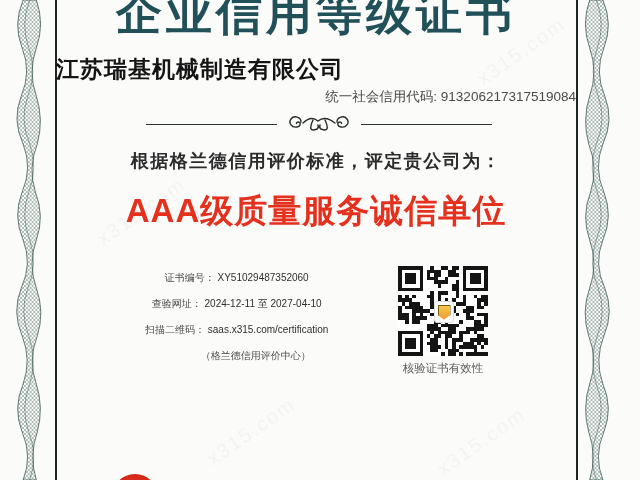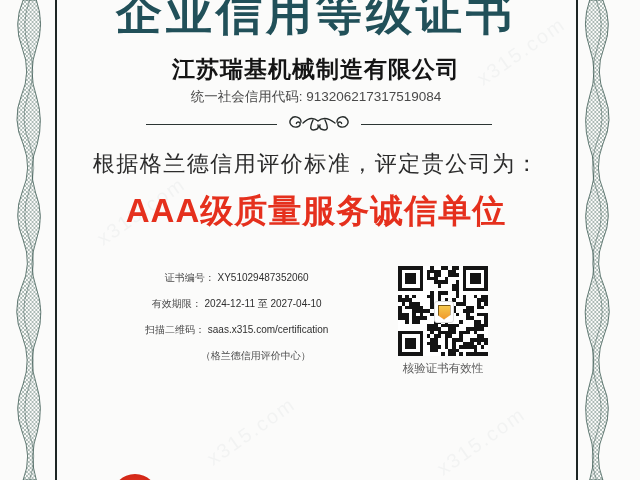--- a/index.html
+++ b/index.html
@@ -8,29 +8,29 @@
   
   .band{position:absolute;top:0;height:480px;width:34px;}
   .band.left{left:8px;}
   .band.right{left:584px;transform:scaleX(-1);}
   .vline{position:absolute;top:0;height:480px;width:1.5px;background:#1d2524;}
   .vline.left{left:55px;}
   .vline.right{left:576px;}
   
   .title{position:absolute;top:-17px;left:56px;width:520px;text-align:center;
          font-size:46px;font-weight:700;letter-spacing:4px;color:#215059;white-space:nowrap;}
-  .company{position:absolute;top:54px;left:56px;width:520px;text-align:center;
+  .company{position:absolute;top:54px;left:56px;width:520px;
          font-size:23px;font-weight:700;letter-spacing:1px;color:#151515;}
-  .code{position:absolute;top:88px;left:56px;width:520px;text-align:center;
+  .code{position:absolute;top:88px;left:56px;width:520px;text-align:right;
          font-size:13.5px;color:#4a4a4a;}
   .divider{position:absolute;top:110px;left:146px;width:346px;height:28px;
          display:flex;align-items:center;gap:10px;}
   .divider .rule{flex:1;height:0;border-top:1.5px solid #2c3533;}
   .basis{position:absolute;top:149px;left:56px;width:520px;text-align:center;
-         font-size:22px;letter-spacing:1.5px;color:#2c2c2c;}
+         font-size:18px;letter-spacing:1.5px;color:#2c2c2c;font-weight:bold;}
   .rating{position:absolute;top:189px;left:56px;width:520px;text-align:center;
          font-size:33px;font-weight:700;letter-spacing:1px;color:#e5301d;white-space:nowrap;}
   .details{position:absolute;top:265px;left:145px;font-size:10px;color:#333;text-align:center;}
   .details .row{height:26px;line-height:26px;white-space:nowrap;}
   .details .lbl{color:#4d4d4d;}
   .details .val{color:#2f2f2f;}
   .details .note{padding-left:38px;color:#4d4d4d;}
   
   .qr-wrap{position:absolute;left:398px;top:266px;width:90px;height:90px;background:#fff;}
   .qr-wrap svg{display:block;}
@@ -107,21 +107,21 @@
   <div class="basis">根据格兰德信用评价标准，评定贵公司为：</div>
 
   <div class="rating">AAA级质量服务诚信单位</div>
 
   <div class="details">
     <div class="row">
       <span class="lbl">证书编号：</span>
       <span class="val">XY51029487352060</span>
     </div>
     <div class="row">
-      <span class="lbl">有效期限：</span>
+      <span class="lbl">查验网址：</span>
       <span class="val">2024-12-11 至 2027-04-10</span>
     </div>
     <div class="row">
       <span class="lbl">扫描二维码：</span>
       <span class="val">saas.x315.com/certification</span>
     </div>
     <div class="row note">（格兰德信用评价中心）</div>
   </div>
 
   <div class="qr-wrap">

